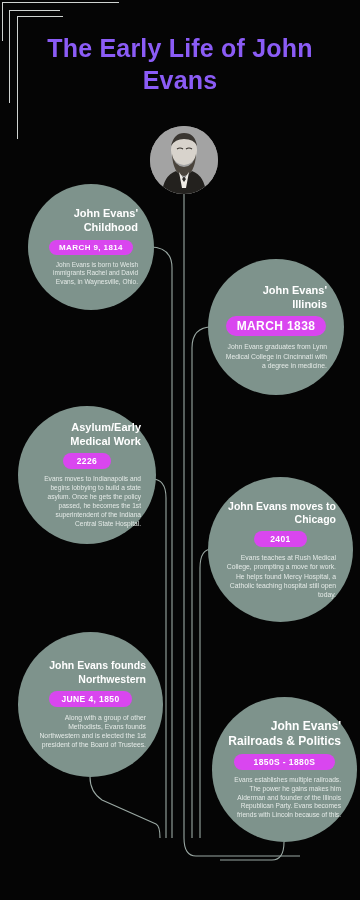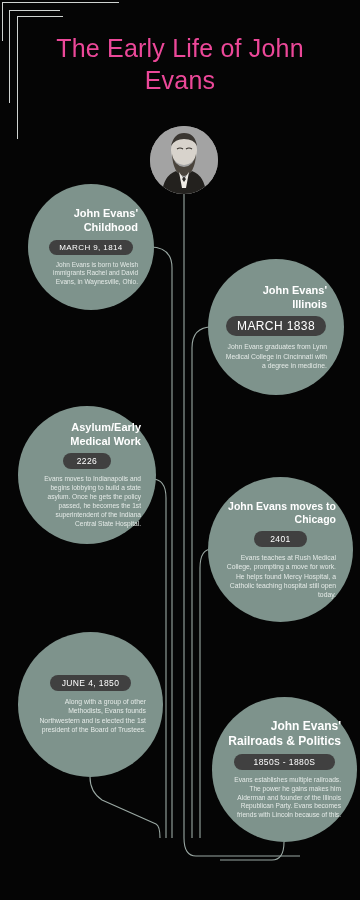--- a/index.html
+++ b/index.html
@@ -34,23 +34,23 @@
   .bracket.b2 { top: 10px; left: 9px;  width: 50px;  height: 92px; }
   .bracket.b3 { top: 16px; left: 17px; width: 45px;  height: 122px; }
 
   
   .title {
     position: absolute;
     top: 32px;
     left: 30px;
     width: 300px;
     text-align: center;
-    color: #ec4899;
+    color: #8b5cf6;
     font-size: 25px;
-    font-weight: normal;
+    font-weight: bold;
     line-height: 1.28;
     letter-spacing: 0.2px;
   }
 
   
   .connectors {
     position: absolute;
     top: 0; left: 0;
     width: 360px; height: 900px;
     pointer-events: none;
@@ -81,24 +81,24 @@
     justify-content: center;
     text-align: right;
   }
   .node .node-title {
     color: #ffffff;
     font-weight: bold;
     line-height: 1.25;
     margin-bottom: 5px;
   }
   .node .node-date {
-    background: #404040;
+    background: #d946ef;
     color: #ffffff;
     border-radius: 999px;
-    font-weight: normal;
+    font-weight: bold;
     letter-spacing: 0.4px;
     white-space: nowrap;
     margin-bottom: 6px;
   }
   .node .node-body {
     color: #e4eae7;
     line-height: 1.36;
   }
 
   
@@ -196,20 +196,21 @@
     <div class="node-body">Evans moves to Indianapolis and begins lobbying to build a state asylum. Once he gets the policy passed, he becomes the 1st superintendent of the Indiana Central State Hospital.</div>
   </div>
 
   <div class="node n4">
     <div class="node-title">John Evans moves to Chicago</div>
     <div class="node-date">2401</div>
     <div class="node-body">Evans teaches at Rush Medical College, prompting a move for work. He helps found Mercy Hospital, a Catholic teaching hospital still open today.</div>
   </div>
 
   <div class="node n5">
+    <div class="node-title">John Evans founds Northwestern</div>
     <div class="node-date">JUNE 4, 1850</div>
     <div class="node-body">Along with a group of other Methodists, Evans founds Northwestern and is elected the 1st president of the Board of Trustees.</div>
   </div>
 
   <div class="node n6">
     <div class="node-title">John Evans' Railroads &amp; Politics</div>
     <div class="node-date">1850S - 1880S</div>
     <div class="node-body">Evans establishes multiple railroads. The power he gains makes him Alderman and founder of the Illinois Republican Party. Evans becomes friends with Lincoln because of this.</div>
   </div>
 

